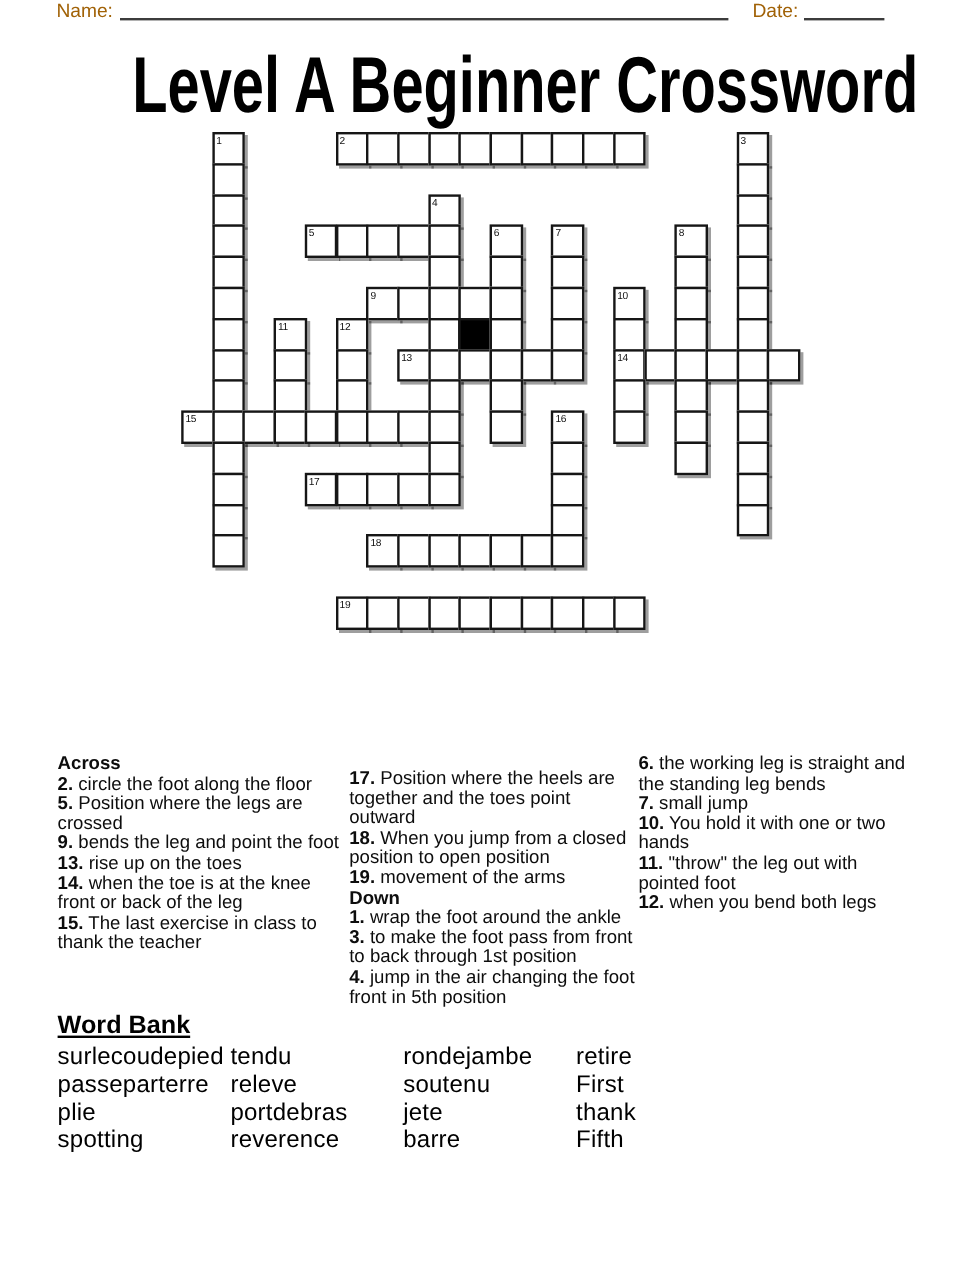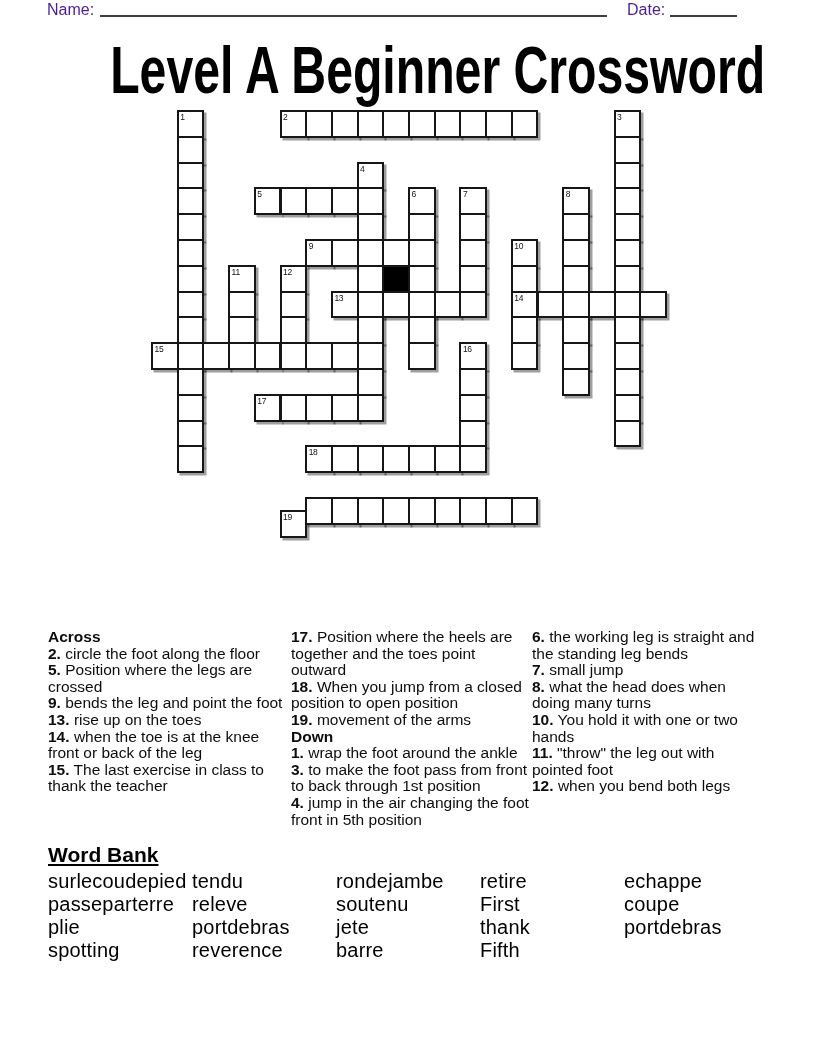--- a/index.html
+++ b/index.html
@@ -2,21 +2,21 @@
 <html><head>
 <meta charset="utf-8">
 <style>
   * { margin:0; padding:0; box-sizing:border-box; }
   html,body { background:#fff; }
   body {
     width:816px; height:1056px; position:relative; overflow:hidden;
     font-family:"Liberation Sans","DejaVu Sans",sans-serif; color:#000;
   }
   
-  .hdr-label { position:absolute; top:1px; font-size:16px; color:#4c1d95; }
+  .hdr-label { position:absolute; top:1px; font-size:16px; color:#a16207; }
   #name-label { left:47px; }
   #date-label { left:627px; }
   .blank-line { position:absolute; top:15px; height:1.8px; background:#3c3c3c; }
   #name-line { left:100px; width:507px; }
   #date-line { left:670px; width:67px; }
   
   #title {
     position:absolute; top:37px; left:0; width:816px; text-align:center;
     font-size:66px; font-weight:700; line-height:1; white-space:nowrap;
     transform:scaleX(.73); transform-origin:50% 0; letter-spacing:0;
@@ -29,21 +29,21 @@
     box-shadow:2.5px 2.5px 0 rgba(0,0,0,.38);
   }
   .cell.black { background:#000; }
   .cellnum {
     position:absolute; top:0; left:1.5px;
     font-size:8.5px; line-height:10px; letter-spacing:-.3px; color:#111;
   }
   
   .cluecol { position:absolute; top:629px; font-size:15.5px; line-height:16.6px; color:#0d0d0d; }
   #cluecol-a { left:48px;  width:236px; }
-  #cluecol-b { left:291px; width:241px; }
+  #cluecol-b { left:291px; width:241px;margin-top:12px; }
   #cluecol-c { left:532px; width:234px; }
   .clue-head { font-weight:700; }
   .clue b { font-weight:700; }
   
   #wordbank { position:absolute; left:48px; top:842px; }
   #wb-title { font-size:21px; font-weight:700; text-decoration:underline; line-height:25px; }
   #wb-cols { display:flex; margin-top:3px; }
   .wb-col { width:144px; }
   .wb-word { font-size:20px; line-height:22.9px; letter-spacing:.2px; }
 </style>
@@ -201,21 +201,21 @@
     <div class="cell" style="left: 25.7px; top: 335.4px;"></div>
     <div class="cell" style="left: 154.2px; top: 335.4px;">
       <span class="cellnum">18</span>
     </div>
     <div class="cell" style="left: 179.9px; top: 335.4px;"></div>
     <div class="cell" style="left: 205.6px; top: 335.4px;"></div>
     <div class="cell" style="left: 231.3px; top: 335.4px;"></div>
     <div class="cell" style="left: 257px; top: 335.4px;"></div>
     <div class="cell" style="left: 282.7px; top: 335.4px;"></div>
     <div class="cell" style="left: 308.4px; top: 335.4px;"></div>
-    <div class="cell" style="left: 128.5px; top: 400px;">
+    <div class="cell" style="left: 128.5px; top: 387px;">
       <span class="cellnum">19</span>
     </div>
     <div class="cell" style="left: 154.2px; top: 387px;"></div>
     <div class="cell" style="left: 179.9px; top: 387px;"></div>
     <div class="cell" style="left: 205.6px; top: 387px;"></div>
     <div class="cell" style="left: 231.3px; top: 387px;"></div>
     <div class="cell" style="left: 257px; top: 387px;"></div>
     <div class="cell" style="left: 282.7px; top: 387px;"></div>
     <div class="cell" style="left: 308.4px; top: 387px;"></div>
     <div class="cell" style="left: 334.1px; top: 387px;"></div>
@@ -236,21 +236,20 @@
     <p class="clue"><b>18.</b> <span>When you jump from a closed position to open position</span></p>
     <p class="clue"><b>19.</b> <span>movement of the arms</span></p>
     <p class="clue-head">Down</p>
     <p class="clue"><b>1.</b> <span>wrap the foot around the ankle</span></p>
     <p class="clue"><b>3.</b> <span>to make the foot pass from front to back through 1st position</span></p>
     <p class="clue"><b>4.</b> <span>jump in the air changing the foot front in 5th position</span></p>
   </div>
 <div class="cluecol" id="cluecol-c">
     <p class="clue"><b>6.</b> <span>the working leg is straight and the standing leg bends</span></p>
     <p class="clue"><b>7.</b> <span>small jump</span></p>
-    <p class="clue"><b>8.</b> <span>what the head does when doing many turns</span></p>
     <p class="clue"><b>10.</b> <span>You hold it with one or two hands</span></p>
     <p class="clue"><b>11.</b> <span>"throw" the leg out with pointed foot</span></p>
     <p class="clue"><b>12.</b> <span>when you bend both legs</span></p>
   </div>
 
 <div id="wordbank">
   <div id="wb-title">Word Bank</div>
   <div id="wb-cols">
       <div class="wb-col">
         <div class="wb-word">surlecoudepied</div>
@@ -269,19 +268,14 @@
         <div class="wb-word">soutenu</div>
         <div class="wb-word">jete</div>
         <div class="wb-word">barre</div>
       </div>
       <div class="wb-col">
         <div class="wb-word">retire</div>
         <div class="wb-word">First</div>
         <div class="wb-word">thank</div>
         <div class="wb-word">Fifth</div>
       </div>
-      <div class="wb-col">
-        <div class="wb-word">echappe</div>
-        <div class="wb-word">coupe</div>
-        <div class="wb-word">portdebras</div>
-      </div>
     </div>
 </div>
 
 </body></html>

